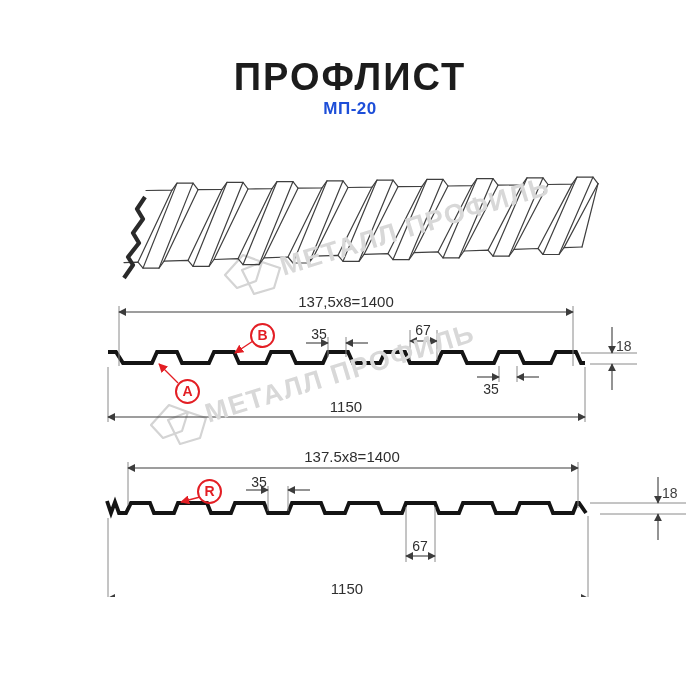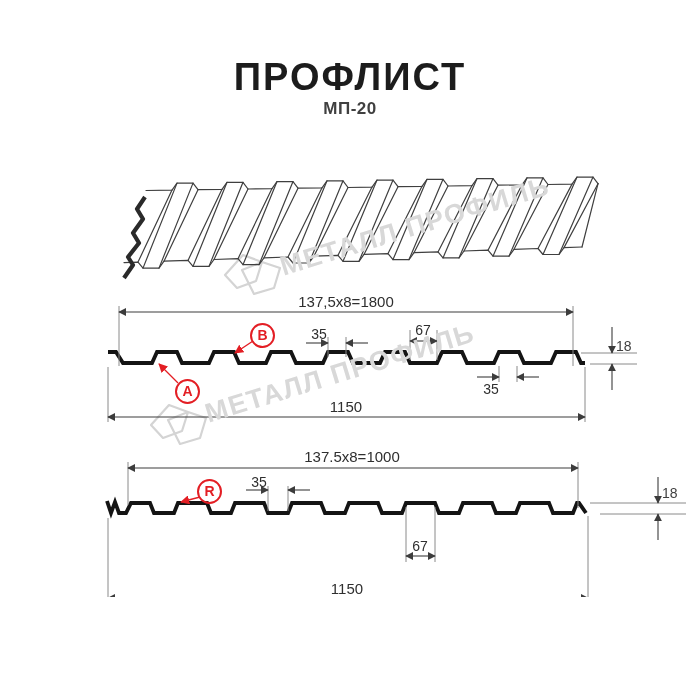--- a/index.html
+++ b/index.html
@@ -1,21 +1,21 @@
 <!DOCTYPE html>
 <html><head>
 <meta charset="utf-8">
 <style>
   html,body{margin:0;padding:0;background:#fff;}
   #canvas{position:relative;width:700px;height:597px;background:#ffffff;overflow:hidden;
           font-family:"Liberation Sans", sans-serif;}
   #linework{position:absolute;left:0;top:0;}
   .txt{position:absolute;white-space:nowrap;color:#2b2b2b;}
   .title{font-size:38px;font-weight:bold;letter-spacing:2px;color:#1c1c1c;transform:translateX(-50%);}
-  .subtitle{font-size:17px;font-weight:bold;letter-spacing:.5px;color:#404040;transform:translateX(-50%);}
+  .subtitle{font-size:17px;font-weight:bold;letter-spacing:.5px;color:#1d4ed8;transform:translateX(-50%);}
   .footer-note{font-size:15px;font-weight:bold;letter-spacing:.8px;color:#3a3a3a;transform:translateX(-50%);}
   .dim{font-size:14px;color:#2f2f2f;transform:translateX(-50%);text-align:right;}
   .dim-big{font-size:15px;color:#2f2f2f;transform:translateX(-50%);}
   .dim-left{font-size:14px;color:#404040;}
   .wm-text{font-size:27px;font-weight:bold;letter-spacing:1.5px;color:#d8d8d8;
            transform-origin:0 50%;transform:rotate(-17deg);}
   .red-circle{position:absolute;width:21px;height:21px;border:2px solid #e31e24;border-radius:50%;
               color:#e31e24;font-size:14px;font-weight:bold;text-align:center;line-height:21px;
               background:transparent;}
 </style>
@@ -114,31 +114,31 @@
       </g>
     </g>
   </svg>
 
   <div class="txt title" style="left:350px;top:56px;">ПРОФЛИСТ</div>
   <div class="txt subtitle" style="left:350px;top:99px;">МП-20</div>
 
   <div class="txt wm-text" style="left:281px;top:252px;">МЕТАЛЛ ПРОФИЛЬ</div>
   <div class="txt wm-text" style="left:206px;top:399px;">МЕТАЛЛ ПРОФИЛЬ</div>
 
-  <div class="txt dim-big" style="left:346px;top:293px;">137,5x8=1800</div>
+  <div class="txt dim-big" style="left:346px;top:293px;">137,5x8=1400</div>
   <div class="txt dim" style="left:319px;top:326px;">35</div>
   <div class="txt dim" style="left:423px;top:322px;">67</div>
   <div class="txt dim-left" style="left:616px;top:338px;">18</div>
   <div class="txt dim" style="left:491px;top:381px;">35</div>
   <div class="txt dim-big" style="left:346px;top:398px;">1150</div>
 
   <div class="red-circle" style="left:175px;top:379px;">A</div>
   <div class="red-circle" style="left:250px;top:323px;">B</div>
 
-  <div class="txt dim-big" style="left:352px;top:448px;">137.5x8=1000</div>
+  <div class="txt dim-big" style="left:352px;top:448px;">137.5x8=1400</div>
   <div class="txt dim" style="left:259px;top:474px;">35</div>
   <div class="txt dim" style="left:420px;top:538px;">67</div>
   <div class="txt dim-left" style="left:662px;top:485px;">18</div>
   <div class="txt dim-big" style="left:347px;top:580px;">1150</div>
 
   <div class="red-circle" style="left:197px;top:479px;">R</div>
 
 </div>
 
 </body></html>

